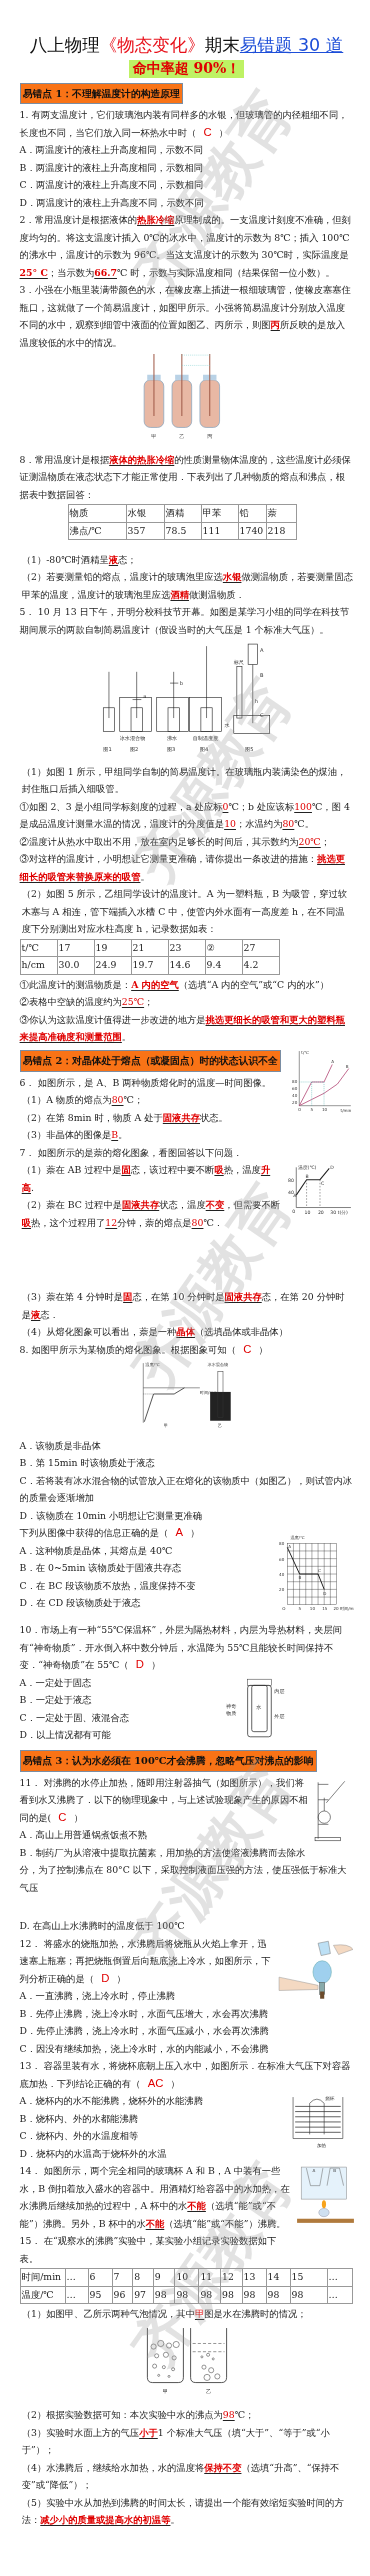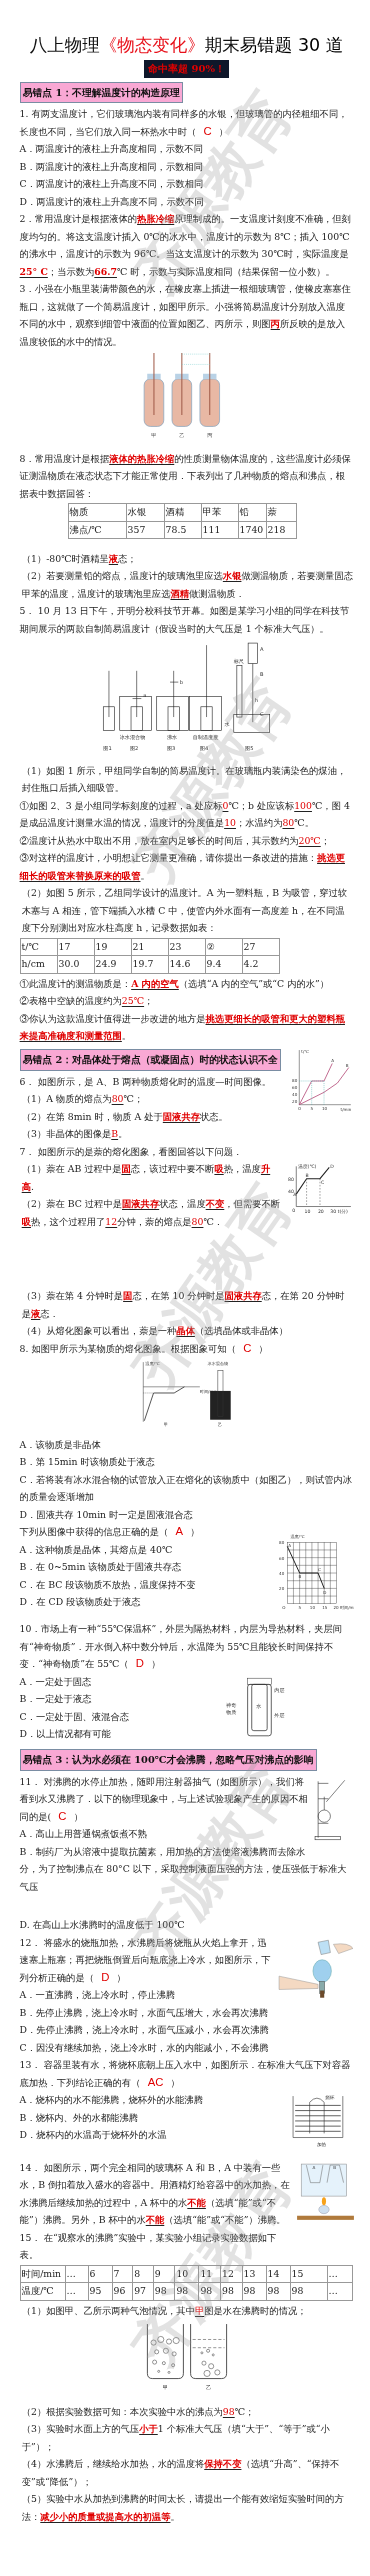--- a/index.html
+++ b/index.html
@@ -11,29 +11,29 @@
     font-size: 9.3px;
     line-height: 17.5px;
     position: relative;
   }
   .page { width: 371px; padding: 20.6px 17.5px 0 19.6px; position: relative; }
   .title {
     text-align: center; font-family: "DejaVu Sans", "Liberation Sans", sans-serif;
     font-size: 17.5px; line-height: 23px; color: #111; margin-top: 13.4px; font-weight: normal;
   }
   .title .t-red { color: #e8101a; }
-  .title .t-blue { color: #000000; }
+  .title .t-blue { color: #1d4ed8; text-decoration: underline; }
   .subtitle-wrap { text-align: center; margin-top: 3.1px; }
   .subtitle {
-    display: inline-block; background: #0f172a; color: #e00000;
-    font-family: "DejaVu Serif", serif; font-weight: bold; font-size: 10px;
+    display: inline-block; background: #bef264; color: #e00000;
+    font-family: "DejaVu Serif", serif; font-weight: bold; font-size: 14px;
     padding: 1px 4.1px; line-height: 15.5px;
   }
   .section-header {
-    display: inline-block; background: #f9a8d4; border: 0.5px solid #7a8da3;
+    display: inline-block; background: #f97316; border: 0.5px solid #7a8da3;
     font-family: "DejaVu Serif", serif; font-weight: bold; font-size: 9.8px;
     padding: 1px 2.1px; margin: 4.1px 0 2.1px; line-height: 17.5px; color: #111;
   }
   .p { margin: 0; }
   .ind { padding-left: 2.1px; }
   .ans-big { color: #e00000; font-family: "Liberation Sans", sans-serif; font-size: 11.3px; padding: 0 7.2px; }
   .fill { color: #e00000; font-weight: bold; text-decoration: underline; text-decoration-color: #222; text-underline-offset: 2.1px; }
   .fill-plain { color: #e00000; text-decoration: underline; text-decoration-color: #222; text-underline-offset: 2.1px; }
   .opt { margin: 0; }
   .fig-center { text-align: center; margin: 3.1px 0; }
@@ -298,21 +298,21 @@
           <text x="165" y="128">乙</text>
           <text x="145" y="10">冰水混合物</text>
         </g>
       <rect x="150" y="60" width="40" height="56" fill="#222"></rect>
         <rect x="165" y="20" width="10" height="90" fill="none" stroke="#333"></rect>
     </svg>
   </div>
   <p class="opt">A．该物质是非晶体</p>
   <p class="opt">B．第 15min 时该物质处于液态</p>
   <p class="opt">C．若将装有冰水混合物的试管放入正在熔化的该物质中（如图乙），则试管内冰的质量会逐渐增加</p>
-  <p class="opt">D．固液共存 10min 时一定是固液混合态</p>
+  <p class="opt">D．该物质在 10min 小明想让它测量更准确</p>
 
   
   <div class="fig-right" style="margin-top:7.2px;">
     <svg width="77" height="82" viewBox="0 0 150 160" style="font-size:18px">
       <g stroke="#333" stroke-width="0.8">
         <rect x="20" y="22" width="96" height="120" fill="none"></rect>
         <line x1="32" y1="22" x2="32" y2="142"></line>
           <line x1="44" y1="22" x2="44" y2="142"></line>
           <line x1="56" y1="22" x2="56" y2="142"></line>
           <line x1="68" y1="22" x2="68" y2="142"></line>
@@ -437,20 +437,21 @@
           <line x1="8" y1="72" x2="96" y2="72"></line>
         </g>
       <g font-size="9" fill="#333">
           <text x="66" y="10">烧杯</text>
           <text x="50" y="100">加热</text>
         </g>
     </svg>
   </div>
   <p class="opt">A．烧杯内的水不能沸腾，烧杯外的水能沸腾</p>
   <p class="opt">B．烧杯内、外的水都能沸腾</p>
+  <p class="opt">C．烧杯内、外的水温度相等</p>
   <p class="opt">D．烧杯内的水温高于烧杯外的水温</p>
   <div class="clear"></div>
 
   
   <div class="fig-right">
     <svg width="57" height="62" viewBox="0 0 110 120" style="font-size:18px">
       <rect x="8" y="4" width="88" height="62" fill="#e5f2fb" stroke="#888"></rect>
       <path d="M18 6 L26 40 L44 40 L50 6" fill="none" stroke="#666"></path>
       <path d="M58 40 L64 6 L82 6 L90 40" fill="none" stroke="#666"></path>
       <g font-size="8" fill="#333">

